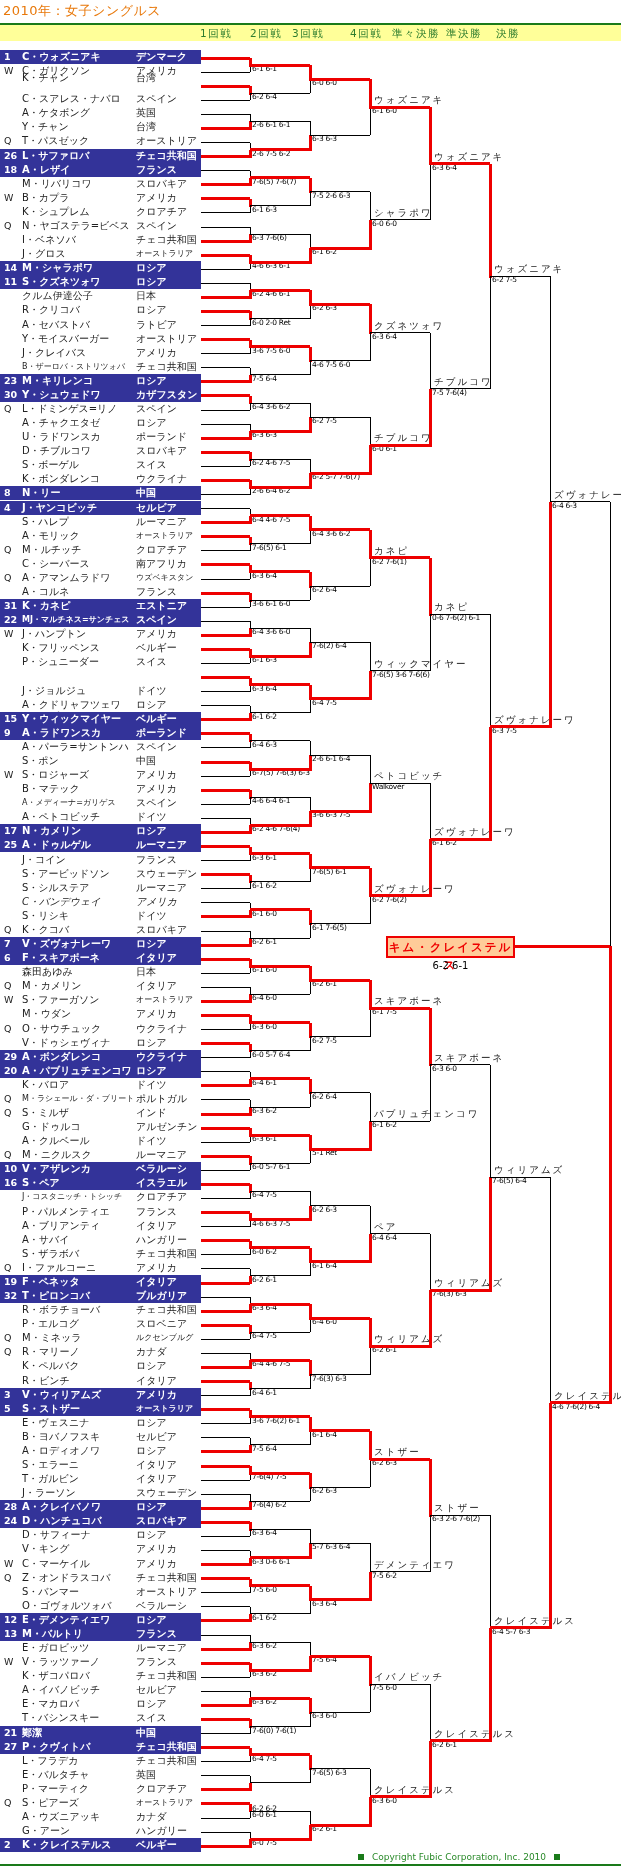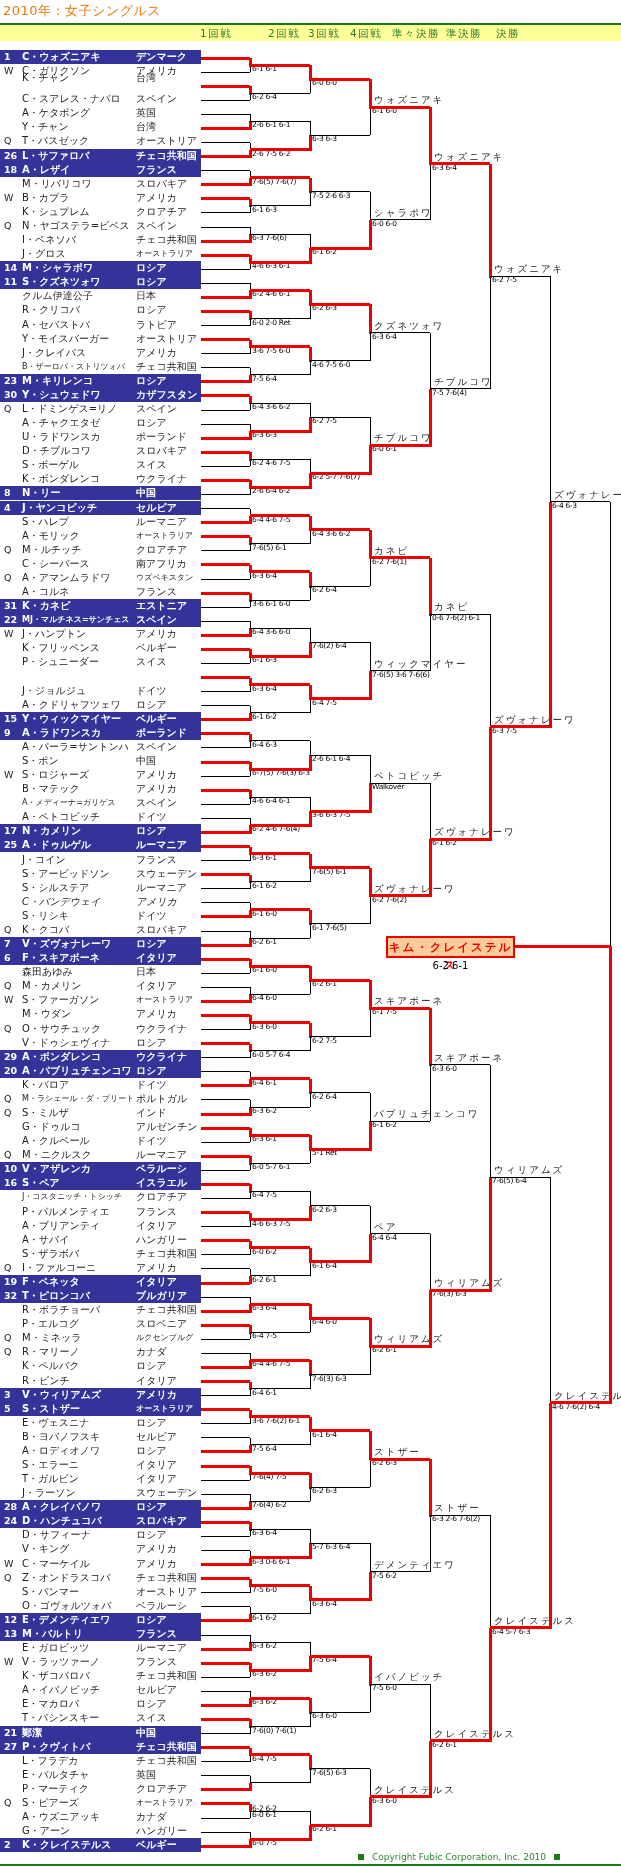--- a/index.html
+++ b/index.html
@@ -24,22 +24,22 @@
   .copy{position:absolute;top:1852px;left:350px;font-size:9px;color:#2a8a2a;white-space:nowrap;}
   .sq{display:inline-block;width:6px;height:6px;background:#1a7a1a;margin:0 8px;}
 </style>
 </head>
 <body>
 
 <div class="title">2010年：女子シングルス</div>
 <div class="topline"></div>
 <div class="roundbar">
   <span class="rlabel" style="left:200px">1回戦</span>
-  <span class="rlabel" style="left:268px">2回戦</span>
-  <span class="rlabel" style="left:308px">3回戦</span>
+  <span class="rlabel" style="left:250px">2回戦</span>
+  <span class="rlabel" style="left:292px">3回戦</span>
   <span class="rlabel" style="left:350px">4回戦</span>
   <span class="rlabel" style="left:392px">準々決勝</span>
   <span class="rlabel" style="left:446px">準決勝</span>
   <span class="rlabel" style="left:496px">決勝</span>
 </div>
 
 <div id="bracket">
     <div class="prow seeded" style="top: 50px;">
       <span class="tag">1</span>
       <span class="nm">C・ウォズニアキ</span>

